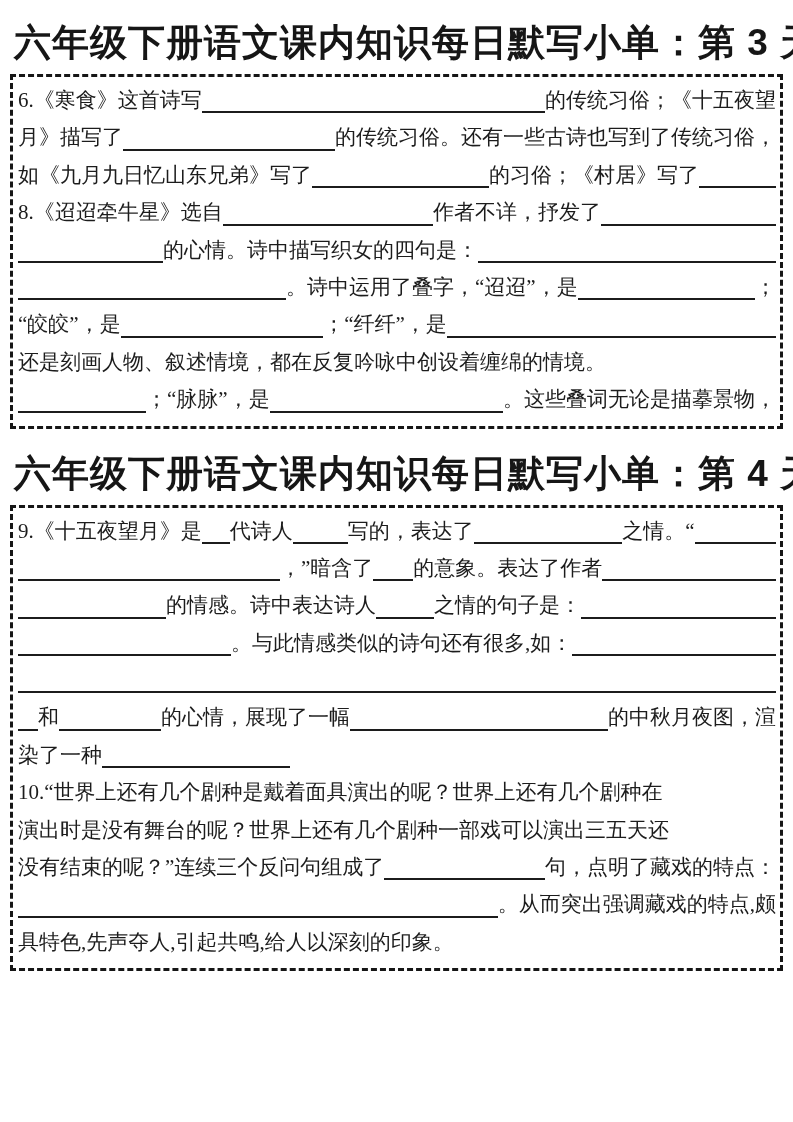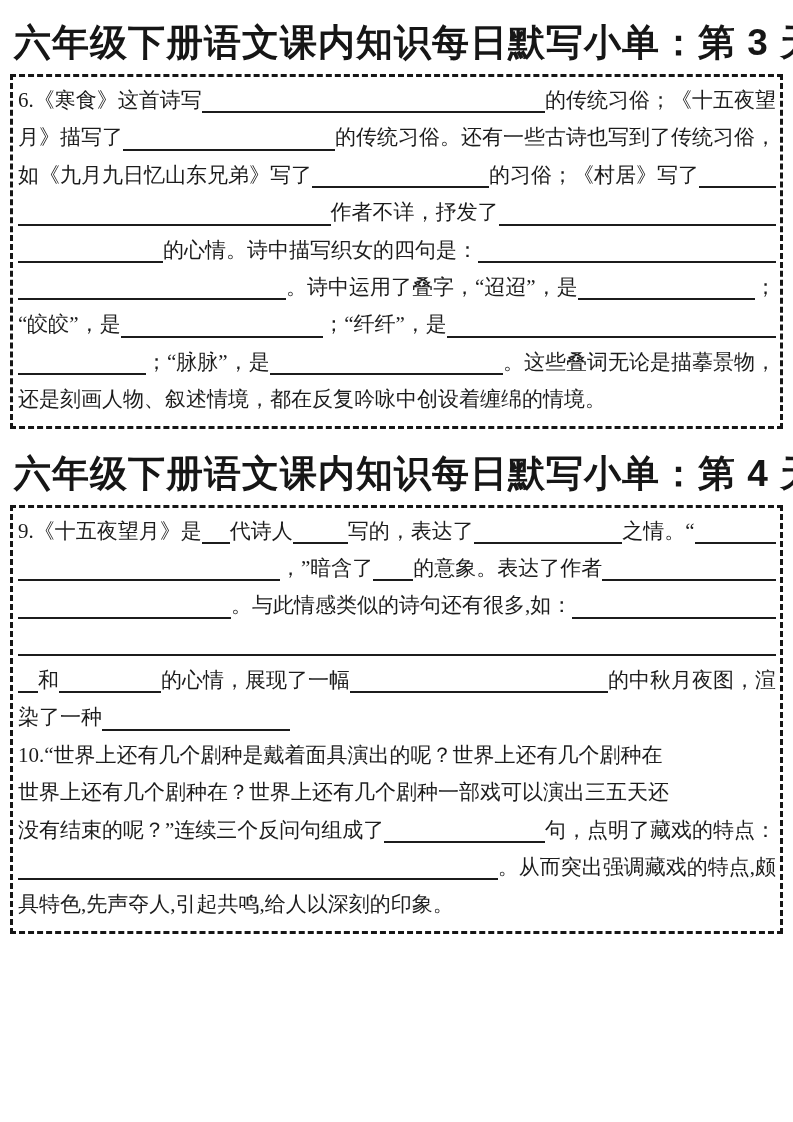--- a/index.html
+++ b/index.html
@@ -54,35 +54,36 @@
 </style>
 </head>
 <body>
 
 <div class="page">
   <div class="section-title">六年级下册语文课内知识每日默写小单：第 3 天</div>
   <div class="qbox">
       <div class="line"><span class="txt">6.《寒食》这首诗写</span><span class="blank grow" style="width: 270px;"></span><span class="txt">的传统习俗；《十五夜望</span></div>
       <div class="line"><span class="txt">月》描写了</span><span class="blank grow" style="width: 150px;"></span><span class="txt">的传统习俗。还有一些古诗也写到了传统习俗，</span></div>
       <div class="line"><span class="txt">如《九月九日忆山东兄弟》写了</span><span class="blank grow" style="width: 150px;"></span><span class="txt">的习俗；《村居》写了</span><span class="blank grow" style="width: 50px;"></span></div>
-      <div class="line"><span class="blank grow" style="width: 175px;"></span><span class="txt">作者不详，抒发了</span><span class="blank grow" style="width: 140px;"></span></div>
+      <div class="line"><span class="txt">8.《迢迢牵牛星》选自</span><span class="blank grow" style="width: 175px;"></span><span class="txt">作者不详，抒发了</span><span class="blank grow" style="width: 140px;"></span></div>
       <div class="line"><span class="blank" style="width: 145px;"></span><span class="txt">的心情。诗中描写织女的四句是：</span><span class="blank grow" style="width: 280px;"></span></div>
       <div class="line"><span class="blank" style="width: 268px;"></span><span class="txt">。诗中运用了叠字，“迢迢”，是</span><span class="blank grow" style="width: 128px;"></span><span class="txt">；</span></div>
       <div class="line"><span class="txt">“皎皎”，是</span><span class="blank grow" style="width: 128px;"></span><span class="txt">；“纤纤”，是</span><span class="blank grow" style="width: 158px;"></span><span class="blank grow" style="width: 22px;"></span></div>
+      <div class="line"><span class="txt">还是刻画人物、叙述情境，都在反复吟咏中创设着缠绵的情境。</span></div>
       <div class="line"><span class="blank" style="width: 128px;"></span><span class="txt">；“脉脉”，是</span><span class="blank grow" style="width: 180px;"></span><span class="txt">。这些叠词无论是描摹景物，</span></div>
-      <div class="line"><span class="txt">还是刻画人物、叙述情境，都在反复吟咏中创设着缠绵的情境。</span></div>
     </div>
 
   <div class="section-title">六年级下册语文课内知识每日默写小单：第 4 天</div>
   <div class="qbox">
       <div class="line"><span class="txt">9.《十五夜望月》是</span><span class="blank" style="width: 28px;"></span><span class="txt">代诗人</span><span class="blank" style="width: 55px;"></span><span class="txt">写的，表达了</span><span class="blank grow" style="width: 122px;"></span><span class="txt">之情。“</span><span class="blank grow" style="width: 55px;"></span></div>
       <div class="line"><span class="blank" style="width: 262px;"></span><span class="txt">，”暗含了</span><span class="blank" style="width: 40px;"></span><span class="txt">的意象。表达了作者</span><span class="blank grow" style="width: 118px;"></span></div>
+      <div class="line"><span class="blank" style="width: 148px;"></span><span class="txt">的情感。诗中表达诗人</span><span class="blank" style="width: 58px;"></span><span class="txt">之情的句子是：</span><span class="blank grow" style="width: 168px;"></span></div>
       <div class="line"><span class="blank" style="width: 213px;"></span><span class="txt">。与此情感类似的诗句还有很多,如：</span><span class="blank grow" style="width: 168px;"></span></div>
       <div class="line"><span class="blank" style="width: 213px;"></span><span class="blank grow" style="width: 95px;"></span></div>
       <div class="line"><span class="blank" style="width: 20px;"></span><span class="txt">和</span><span class="blank" style="width: 102px;"></span><span class="txt">的心情，展现了一幅</span><span class="blank grow" style="width: 218px;"></span><span class="txt">的中秋月夜图，渲</span></div>
       <div class="line"><span class="txt">染了一种</span><span class="blank" style="width: 188px;"></span></div>
       <div class="line"><span class="txt">10.“世界上还有几个剧种是戴着面具演出的呢？世界上还有几个剧种在</span></div>
-      <div class="line"><span class="txt">世界上还有几个剧种在？世界上还有几个剧种一部戏可以演出三五天还</span></div>
+      <div class="line"><span class="txt">演出时是没有舞台的呢？世界上还有几个剧种一部戏可以演出三五天还</span></div>
       <div class="line"><span class="txt">没有结束的呢？”连续三个反问句组成了</span><span class="blank grow" style="width: 62px;"></span><span class="txt">句，点明了藏戏的特点：</span></div>
       <div class="line"><span class="blank grow" style="width: 430px;"></span><span class="txt">。从而突出强调藏戏的特点,颇</span></div>
       <div class="line"><span class="txt">具特色,先声夺人,引起共鸣,给人以深刻的印象。</span></div>
     </div>
 </div>
 
 </body></html>

